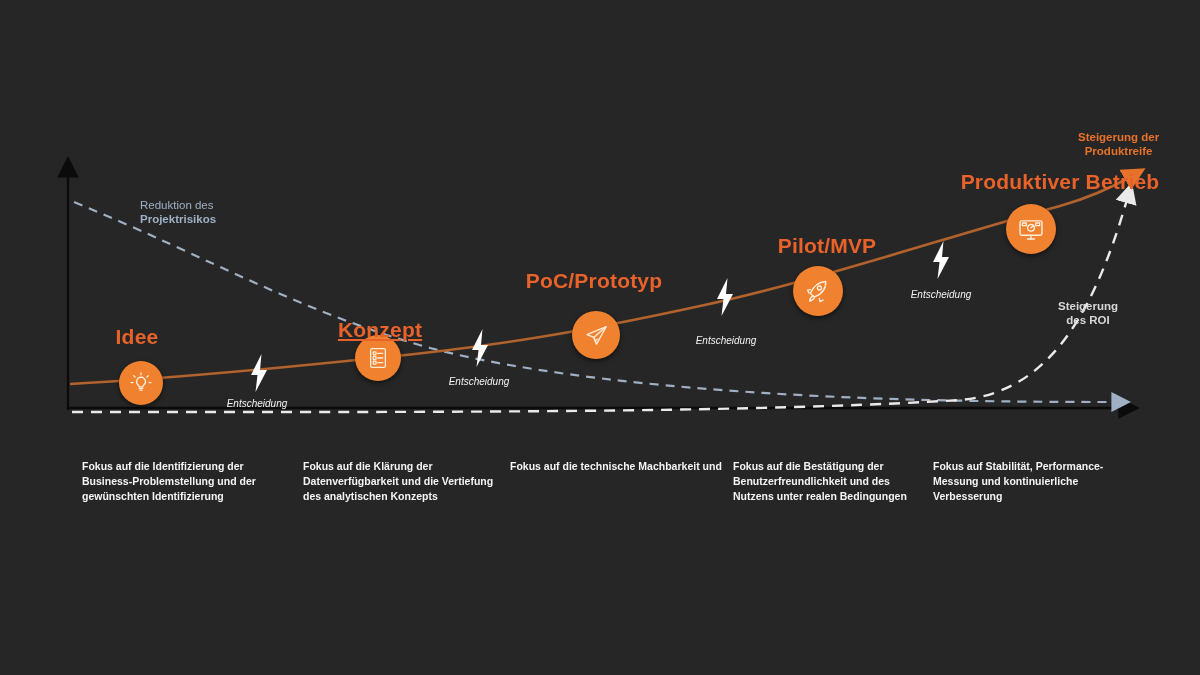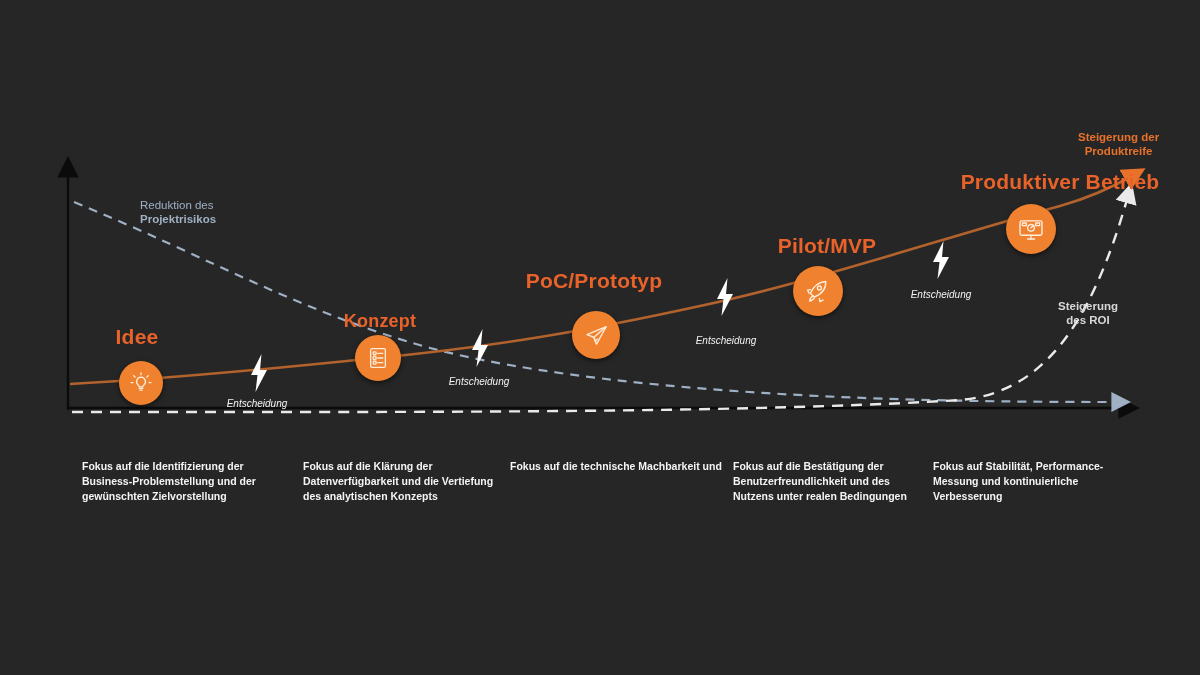--- a/index.html
+++ b/index.html
@@ -185,21 +185,21 @@
       <path d="M13.5 1 L3 22 L9.5 22 L7.5 39 L19 17 L12 17 Z" fill="#FFFFFF"></path>
     </svg>
 </div>
 <div class="bolt" style="left:941px; top:262px;">
   <svg width="22" height="40" viewBox="0 0 22 40">
       <path d="M13.5 1 L3 22 L9.5 22 L7.5 39 L19 17 L12 17 Z" fill="#FFFFFF"></path>
     </svg>
 </div>
 
 <div class="stage-title" style="left:137px; top:325px; font-size:21px;">Idee</div>
-<div class="stage-title" style="left:380px; top:311px; font-size:18px;">Konzept</div>
+<div class="stage-title" style="left:380px; top:318px; font-size:21px;text-decoration:underline;">Konzept</div>
 <div class="stage-title" style="left:594px; top:269px; font-size:21px;">PoC/Prototyp</div>
 <div class="stage-title" style="left:827px; top:234px; font-size:21px;">Pilot/MVP</div>
 <div class="stage-title" style="left:1021px; top:170px; font-size:21px;margin-left:39px;">Produktiver Betrieb</div>
 
 <div class="decision-label" style="left:257px; top:398px;">Entscheidung</div>
 <div class="decision-label" style="left:479px; top:376px;">Entscheidung</div>
 <div class="decision-label" style="left:726px; top:335px;">Entscheidung</div>
 <div class="decision-label" style="left:941px; top:289px;">Entscheidung</div>
 
 <div class="curve-label risk-label" style="left:140px; top:198px;">
@@ -213,21 +213,21 @@
 </div>
 
 <div class="curve-label roi-label" style="left:1058px; top:299px;">
   <span class="l1">Steigerung</span>
   <span class="l2">des ROI</span>
 </div>
 
 <div class="caption" style="left:82px; top:459px;">
   <span>Fokus auf die Identifizierung der</span>
   <span>Business-Problemstellung und der</span>
-  <span>gewünschten Zielvorstellung</span>
+  <span>gewünschten Identifizierung</span>
 </div>
 <div class="caption" style="left:303px; top:459px; width:215px;">
   <span>Fokus auf die Klärung der</span>
   <span>Datenverfügbarkeit und die Vertiefung</span>
   <span>des analytischen Konzepts</span>
 </div>
 <div class="caption" style="left:510px; top:459px; width:215px;">
   <span>Fokus auf die technische Machbarkeit und</span>
 </div>
 <div class="caption" style="left:733px; top:459px; width:200px;">

